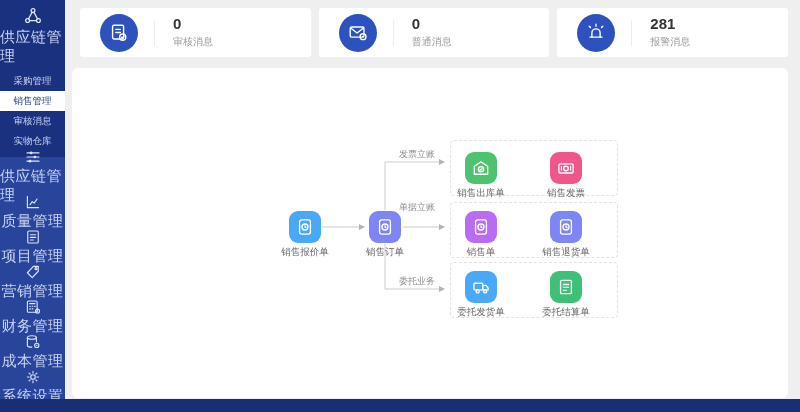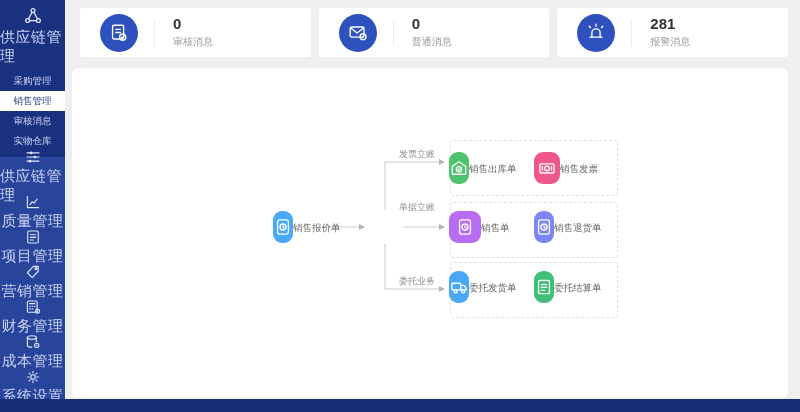--- a/index.html
+++ b/index.html
@@ -26,21 +26,21 @@
   .stat-circle { width:38px; height:38px; border-radius:50%; background:#2d52be; display:flex; align-items:center; justify-content:center; flex:none; }
   .stat-circle svg { stroke:#ffffff; fill:none; stroke-width:1.5; stroke-linecap:round; stroke-linejoin:round; }
   .card-div { width:1px; height:26px; background:#ececec; margin:0 18px 0 16px; flex:none; }
   .stat-val { font-size:15px; font-weight:bold; color:#333333; line-height:1.1; }
   .stat-lab { font-size:10px; color:#9a9a9a; margin-top:3px; }
 
   
   .panel { position:absolute; left:72px; top:68px; width:716px; height:330px; background:#ffffff; border-radius:6px; }
   .connectors { position:absolute; left:0; top:0; }
   .group { position:absolute; width:168px; height:56px; border:1px dashed #e2e2e2; border-radius:4px; background:#fff; }
-  .node { position:absolute; width:64px; display:flex; align-items:center; cursor:pointer; }
+  .node { position:absolute; width:64px; display:flex; flex-direction:column; align-items:center; cursor:pointer; }
   .node-ic { width:32px; height:32px; border-radius:9px; display:flex; align-items:center; justify-content:center; }
   .node-ic svg { stroke:#ffffff; fill:none; stroke-width:1.6; stroke-linecap:round; stroke-linejoin:round; }
   .node-lab { margin-top:3px; font-size:9.5px; color:#666666; white-space:nowrap; }
   .edge-lab { position:absolute; transform:translateX(-50%); font-size:9px; color:#8c8c8c; white-space:nowrap; }
 
   
   .footer-band { position:absolute; left:0; bottom:0; width:800px; height:13px; background:#182f76; z-index:5; }
 </style>
 </head>
 <body>
@@ -229,20 +229,30 @@
     <div class="node" style="left:201px;top:143px">
       <div class="node-ic" style="background: rgb(74, 169, 247);">
         <svg width="20" height="20" viewBox="0 0 24 24">
             <rect x="5.5" y="3.5" width="13" height="17" rx="2.5"></rect>
             <circle cx="12" cy="12" r="3.6"></circle>
             <path d="M12 10.6V12l1.2 1"></path>
           </svg>
       </div>
       <div class="node-lab">销售报价单</div>
     </div>
+    <div class="node" style="left:281px;top:143px">
+      <div class="node-ic" style="background: rgb(126, 134, 243);">
+        <svg width="20" height="20" viewBox="0 0 24 24">
+            <rect x="5.5" y="3.5" width="13" height="17" rx="2.5"></rect>
+            <circle cx="12" cy="12" r="3.6"></circle>
+            <path d="M12 10.6V12l1.2 1"></path>
+          </svg>
+      </div>
+      <div class="node-lab">销售订单</div>
+    </div>
 
     <div class="node" style="left:377px;top:84px">
       <div class="node-ic" style="background: rgb(76, 195, 108);">
         <svg width="20" height="20" viewBox="0 0 24 24">
             <path d="M4 10l8-5.5L20 10v9.5H4z"></path>
             <circle cx="12" cy="13.5" r="3.2"></circle>
             <path d="M10.8 13.5l1 1 1.6-1.8"></path>
           </svg>
       </div>
       <div class="node-lab">销售出库单</div>

